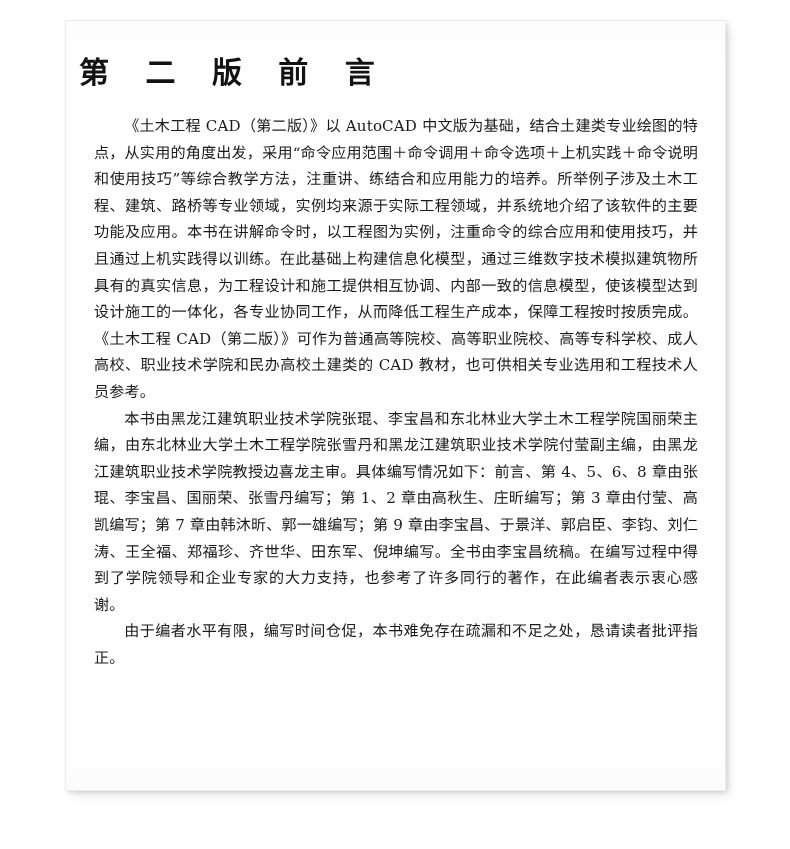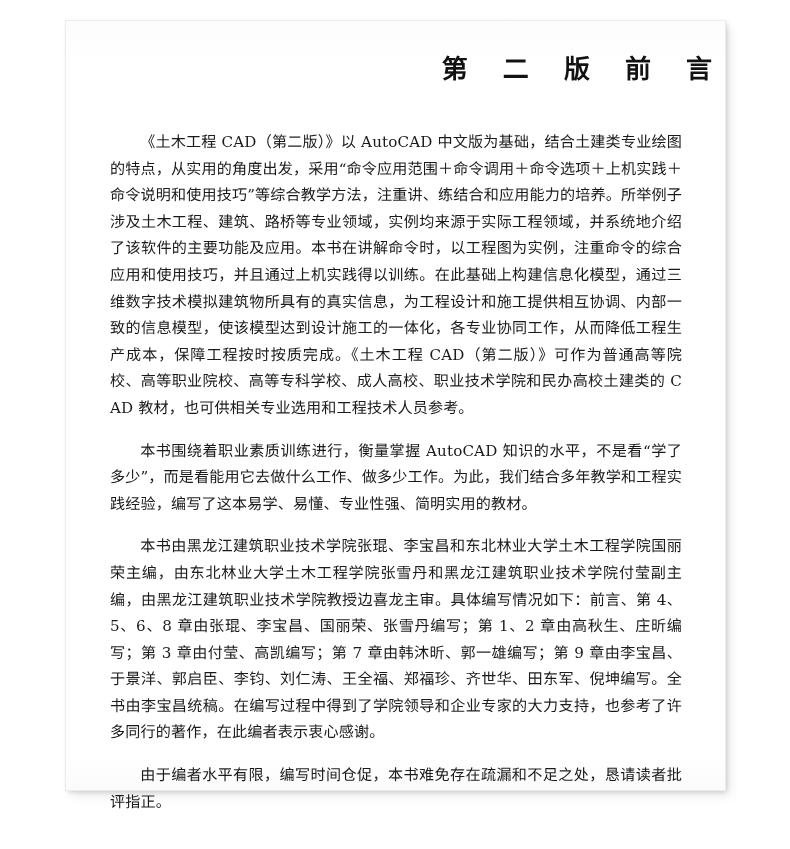--- a/index.html
+++ b/index.html
@@ -46,23 +46,23 @@
     width: 659px;
     height: 769px;
   }
 
   
   .doc-title {
     position: absolute;
     left: 0;
     top: 27px;
     width: 659px;
-    text-align: right;
+    text-align: left;
     font-family: "DejaVu Serif", "Liberation Serif", serif;
-    font-size: 26px;
+    font-size: 30px;
     font-weight: 700;
     letter-spacing: 13px;
     text-indent: 13px;
     color: #121212;
     white-space: nowrap;
   }
 
   
   .text-column {
     position: absolute;
@@ -72,39 +72,38 @@
   }
 
   .para {
     font-family: "DejaVu Serif", "Liberation Serif", serif;
     font-size: 15.1px;
     line-height: 26.6px;
     color: #1a1a1a;
     text-align: justify;
     text-justify: inter-character;
     text-indent: 2em;
-    margin: 16px;
+    margin: 0;
     letter-spacing: 0.15px;
     word-break: break-all;
     -webkit-font-smoothing: antialiased;
   }
 
   .para + .para { margin-top: 0; }
 </style>
 </head>
 <body>
 
 <div id="page-sheet">
   <div id="paper-tone"></div>
 
   <div id="doc-body">
 
     <div class="doc-title">第 二 版 前 言</div>
 
     <div class="text-column">
       <p class="para">《土木工程 CAD（第二版）》以 AutoCAD 中文版为基础，结合土建类专业绘图的特点，从实用的角度出发，采用“命令应用范围＋命令调用＋命令选项＋上机实践＋命令说明和使用技巧”等综合教学方法，注重讲、练结合和应用能力的培养。所举例子涉及土木工程、建筑、路桥等专业领域，实例均来源于实际工程领域，并系统地介绍了该软件的主要功能及应用。本书在讲解命令时，以工程图为实例，注重命令的综合应用和使用技巧，并且通过上机实践得以训练。在此基础上构建信息化模型，通过三维数字技术模拟建筑物所具有的真实信息，为工程设计和施工提供相互协调、内部一致的信息模型，使该模型达到设计施工的一体化，各专业协同工作，从而降低工程生产成本，保障工程按时按质完成。《土木工程 CAD（第二版）》可作为普通高等院校、高等职业院校、高等专科学校、成人高校、职业技术学院和民办高校土建类的 CAD 教材，也可供相关专业选用和工程技术人员参考。</p>
-      <p class="para">本书围绕着职业素质训练进行，衡量掌握 AutoCAD 知识的水平，不是看“学了多少”，而是看能用它去做什么工作、做多少工作。为此，我们结合多年教学和工程实践经验，编写了这本易学、易懂、专业性强、简明实用的教材。</p>
       <p class="para">本书由黑龙江建筑职业技术学院张琨、李宝昌和东北林业大学土木工程学院国丽荣主编，由东北林业大学土木工程学院张雪丹和黑龙江建筑职业技术学院付莹副主编，由黑龙江建筑职业技术学院教授边喜龙主审。具体编写情况如下：前言、第 4、5、6、8 章由张琨、李宝昌、国丽荣、张雪丹编写；第 1、2 章由高秋生、庄昕编写；第 3 章由付莹、高凯编写；第 7 章由韩沐昕、郭一雄编写；第 9 章由李宝昌、于景洋、郭启臣、李钧、刘仁涛、王全福、郑福珍、齐世华、田东军、倪坤编写。全书由李宝昌统稿。在编写过程中得到了学院领导和企业专家的大力支持，也参考了许多同行的著作，在此编者表示衷心感谢。</p>
       <p class="para">由于编者水平有限，编写时间仓促，本书难免存在疏漏和不足之处，恳请读者批评指正。</p>
     </div>
 
   </div>
 </div>
 
 </body></html>

